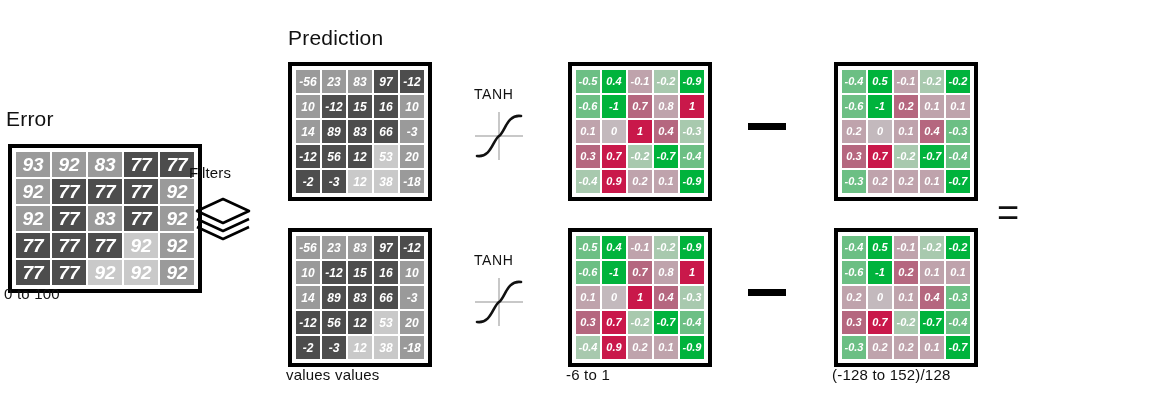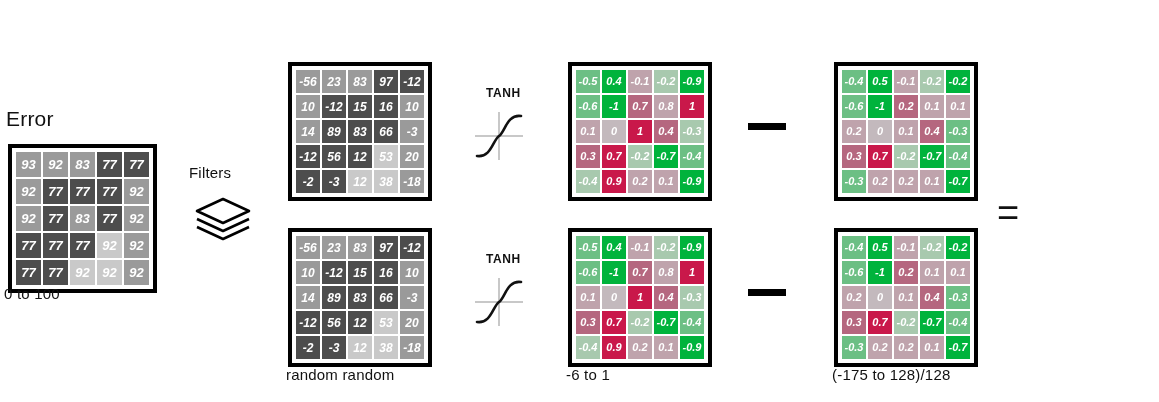--- a/index.html
+++ b/index.html
@@ -29,24 +29,23 @@
   }
   .lbl-head {
     font-size: 21px;
     font-weight: 400;
   }
   .lbl-sub {
     font-size: 15px;
     font-weight: 400;
   }
   .lbl-tanh {
-    font-size: 12px;
-    font-weight: 700;
+    font-size: 14px;
+    font-weight: 400;
     letter-spacing: .6px;
-    margin-left: 12px;
   }
   .lbl-filters {
     font-size: 15px;
     font-weight: 400;
   }
   .lbl-error {
     font-size: 38px;
     font-weight: 400;
     letter-spacing: .5px;
   }
@@ -71,21 +70,21 @@
     display: flex;
     align-items: center;
     justify-content: center;
     font-family: "Liberation Sans", sans-serif;
     font-size: 12px;
     font-weight: 700;
     color: #ffffff;
     box-sizing: border-box;
     line-height: 1;
   }
-  .matrix.input .cell { width: 25px; height: 25px; font-size: 13px; }
+  .matrix.input .cell { width: 34px; height: 25px; font-size: 19px; }
   .matrix.pred  .cell { width: 24px; height: 23px; }
   .matrix.val   .cell { width: 24px; height: 23px; font-size: 11px; }
 
   
   .minus {
     position: absolute;
     width: 38px;
     height: 7px;
     background: #000000;
   }
@@ -171,20 +170,21 @@
   <div class="filters-icon" style="left:193px; top:196px;">
     <svg viewBox="0 0 60 50" width="60" height="50" aria-hidden="true">
       <g fill="none" stroke="#000000" stroke-width="2.6" stroke-linejoin="round">
         <polygon points="30,3 56,15 30,27 4,15"></polygon>
         <polyline points="4,23 30,35 56,23"></polyline>
         <polyline points="4,31 30,43 56,31"></polyline>
       </g>
     </svg>
   </div>
 
+  <div class="lbl lbl-head" style="left:288px; top:26px;">Prediction</div>
 
   <div class="matrix pred" style="left:288px; top:62px;">
       <div class="mrow">
         <div class="cell" style="background: rgb(154, 154, 154);">-56</div>
         <div class="cell" style="background: rgb(154, 154, 154);">23</div>
         <div class="cell" style="background: rgb(154, 154, 154);">83</div>
         <div class="cell" style="background: rgb(77, 77, 77);">97</div>
         <div class="cell" style="background: rgb(77, 77, 77);">-12</div>
       </div>
       <div class="mrow">
@@ -248,21 +248,21 @@
       </div>
       <div class="mrow">
         <div class="cell" style="background: rgb(77, 77, 77);">-2</div>
         <div class="cell" style="background: rgb(77, 77, 77);">-3</div>
         <div class="cell" style="background: rgb(201, 201, 201);">12</div>
         <div class="cell" style="background: rgb(201, 201, 201);">38</div>
         <div class="cell" style="background: rgb(154, 154, 154);">-18</div>
       </div>
     </div>
 
-  <div class="lbl lbl-sub" style="left:286px; top:366px;">random random</div>
+  <div class="lbl lbl-sub" style="left:286px; top:366px;">values values</div>
 
   <div class="lbl lbl-tanh" style="left:474px; top:86px;">TANH</div>
 
   <div class="tanh-icon" style="left:471px; top:108px;">
     <svg viewBox="0 0 56 56" width="56" height="56" aria-hidden="true">
       <line x1="4" y1="28" x2="52" y2="28" stroke="#c8c8c8" stroke-width="2"></line>
       <line x1="28" y1="4" x2="28" y2="52" stroke="#c8c8c8" stroke-width="2"></line>
       <path d="M6 48 C 20 50, 22 32, 28 28 C 34 24, 36 6, 50 8" fill="none" stroke="#111111" stroke-width="2.6" stroke-linecap="round"></path>
     </svg>
   </div>
@@ -429,18 +429,18 @@
       </div>
       <div class="mrow">
         <div class="cell" style="background: rgb(108, 191, 132);">-0.3</div>
         <div class="cell" style="background: rgb(191, 163, 172);">0.2</div>
         <div class="cell" style="background: rgb(191, 163, 172);">0.2</div>
         <div class="cell" style="background: rgb(191, 163, 172);">0.1</div>
         <div class="cell" style="background: rgb(0, 179, 60);">-0.7</div>
       </div>
     </div>
 
-  <div class="lbl lbl-sub" style="left:832px; top:366px;">(-175 to 128)/128</div>
+  <div class="lbl lbl-sub" style="left:832px; top:366px;">(-128 to 152)/128</div>
 
   <div class="lbl lbl-eq" style="left:997px; top:192px;">=</div>
 
 
 </div>
 
 </body></html>

